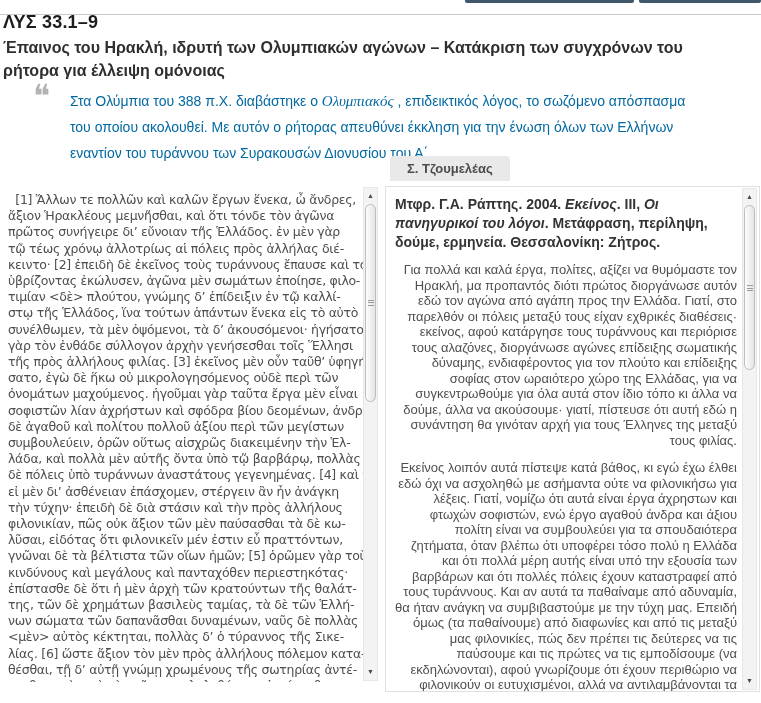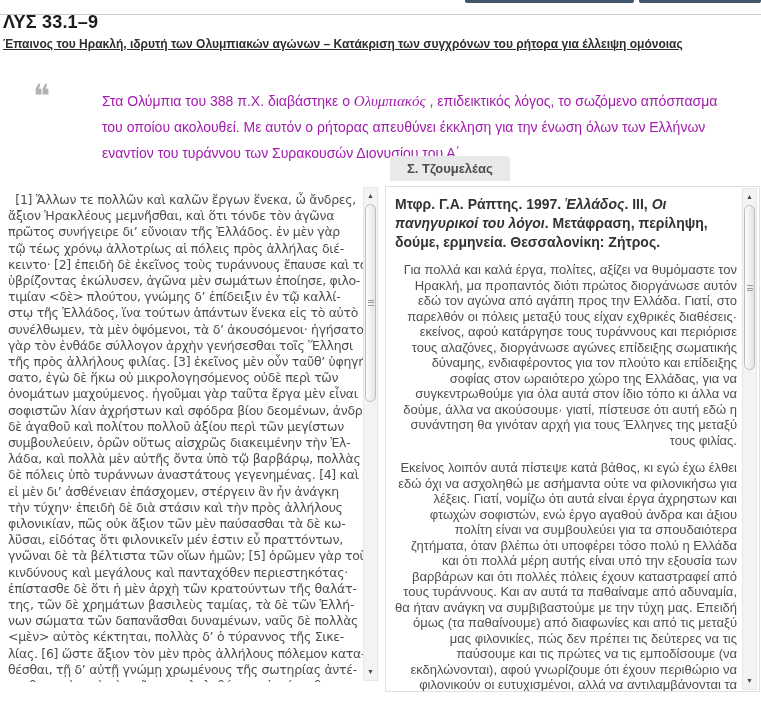--- a/index.html
+++ b/index.html
@@ -14,30 +14,30 @@
   #strip1 { left:465px; width:169px; }
   #strip2 { left:639px; width:122px; }
 
   .title {
     position:absolute; left:3px; top:0px;
     font-size:18px; font-weight:bold; color:#1c1c1c; letter-spacing:.2px;
   }
   .rule { position:absolute; left:0; top:14px; width:761px; height:1px; background:#c8c8c8; }
   .subtitle {
     position:absolute; left:3px; top:23px; width:716px;
-    font-size:12px; font-weight:bold; color:#2e2e2e; line-height:23px;text-decoration:underline;
+    font-size:16px; font-weight:bold; color:#2e2e2e; line-height:23px;
   }
 
   .quote-icon {
     position:absolute; left:33px; top:80px;
     font-size:32px; color:#b3b3b3; line-height:32px;
   }
   .quote-text {
     position:absolute; left:70px; top:88px; width:636px;
-    font-size:14px; line-height:26px; color:#a21caf;margin-left:32px;
+    font-size:14px; line-height:26px; color:#0369a1;
   }
   .quote-work {
     font-family:"Liberation Serif", serif; font-style:italic; font-size:15px;
   }
 
   .tabs { position:absolute; left:390px; top:156px; height:25px; display:flex; gap:16px; }
   .tab {
     height:25px; padding:0 17px; display:flex; align-items:center;
     font-size:13px; font-weight:bold; border-radius:4px 4px 0 0; cursor:pointer;
     box-sizing:border-box;
@@ -145,21 +145,21 @@
 <div class="scrollbar" id="sb-left">
   <div class="sb-arrow sb-up">▲</div>
   <div class="sb-thumb">
     <div class="sb-grip"></div>
   </div>
   <div class="sb-arrow sb-down">▼</div>
 </div>
 
 <div class="right-panel">
   <div class="translation-content">
-    <p class="citation"><span>Μτφρ. Γ.Α. Ράπτης. 1997. </span><span class="it">Ἑλλάδος</span><span>. ΙΙΙ, </span><span class="it">Οι πανηγυρικοί του λόγοι</span><span>. Μετάφραση, περίληψη, δούμε, ερμηνεία. Θεσσαλονίκη: Ζήτρος.</span></p>
+    <p class="citation"><span>Μτφρ. Γ.Α. Ράπτης. 2004. </span><span class="it">Εκείνος</span><span>. ΙΙΙ, </span><span class="it">Οι πανηγυρικοί του λόγοι</span><span>. Μετάφραση, περίληψη, δούμε, ερμηνεία. Θεσσαλονίκη: Ζήτρος.</span></p>
     <p class="para">Για πολλά και καλά έργα, πολίτες, αξίζει να θυμόμαστε τον Ηρακλή, μα προπαντός διότι πρώτος διοργάνωσε αυτόν εδώ τον αγώνα από αγάπη προς την Ελλάδα. Γιατί, στο παρελθόν οι πόλεις μεταξύ τους είχαν εχθρικές διαθέσεις· εκείνος, αφού κατάργησε τους τυράννους και περιόρισε τους αλαζόνες, διοργάνωσε αγώνες επίδειξης σωματικής δύναμης, ενδιαφέροντος για τον πλούτο και επίδειξης σοφίας στον ωραιότερο χώρο της Ελλάδας, για να συγκεντρωθούμε για όλα αυτά στον ίδιο τόπο κι άλλα να δούμε, άλλα να ακούσουμε· γιατί, πίστευσε ότι αυτή εδώ η συνάντηση θα γινόταν αρχή για τους Έλληνες της μεταξύ τους φιλίας.</p>
     <p class="para">Εκείνος λοιπόν αυτά πίστεψε κατά βάθος, κι εγώ έχω έλθει εδώ όχι να ασχοληθώ με ασήμαντα ούτε να φιλονικήσω για λέξεις. Γιατί, νομίζω ότι αυτά είναι έργα άχρηστων και φτωχών σοφιστών, ενώ έργο αγαθού άνδρα και άξιου πολίτη είναι να συμβουλεύει για τα σπουδαιότερα ζητήματα, όταν βλέπω ότι υποφέρει τόσο πολύ η Ελλάδα και ότι πολλά μέρη αυτής είναι υπό την εξουσία των βαρβάρων και ότι πολλές πόλεις έχουν καταστραφεί από τους τυράννους. Και αν αυτά τα παθαίναμε από αδυναμία, θα ήταν ανάγκη να συμβιβαστούμε με την τύχη μας. Επειδή όμως (τα παθαίνουμε) από διαφωνίες και από τις μεταξύ μας φιλονικίες, πώς δεν πρέπει τις δεύτερες να τις παύσουμε και τις πρώτες να τις εμποδίσουμε (να εκδηλώνονται), αφού γνωρίζουμε ότι έχουν περιθώριο να φιλονικούν οι ευτυχισμένοι, αλλά να αντιλαμβάνονται τα άριστα άνθρωποι του δικού μας πνευματικού αναστήματος;</p>
   </div>
   <div class="scrollbar" id="sb-right">
     <div class="sb-arrow sb-up">▲</div>
     <div class="sb-thumb">
       <div class="sb-grip"></div>
     </div>
     <div class="sb-arrow sb-down">▼</div>
   </div>

